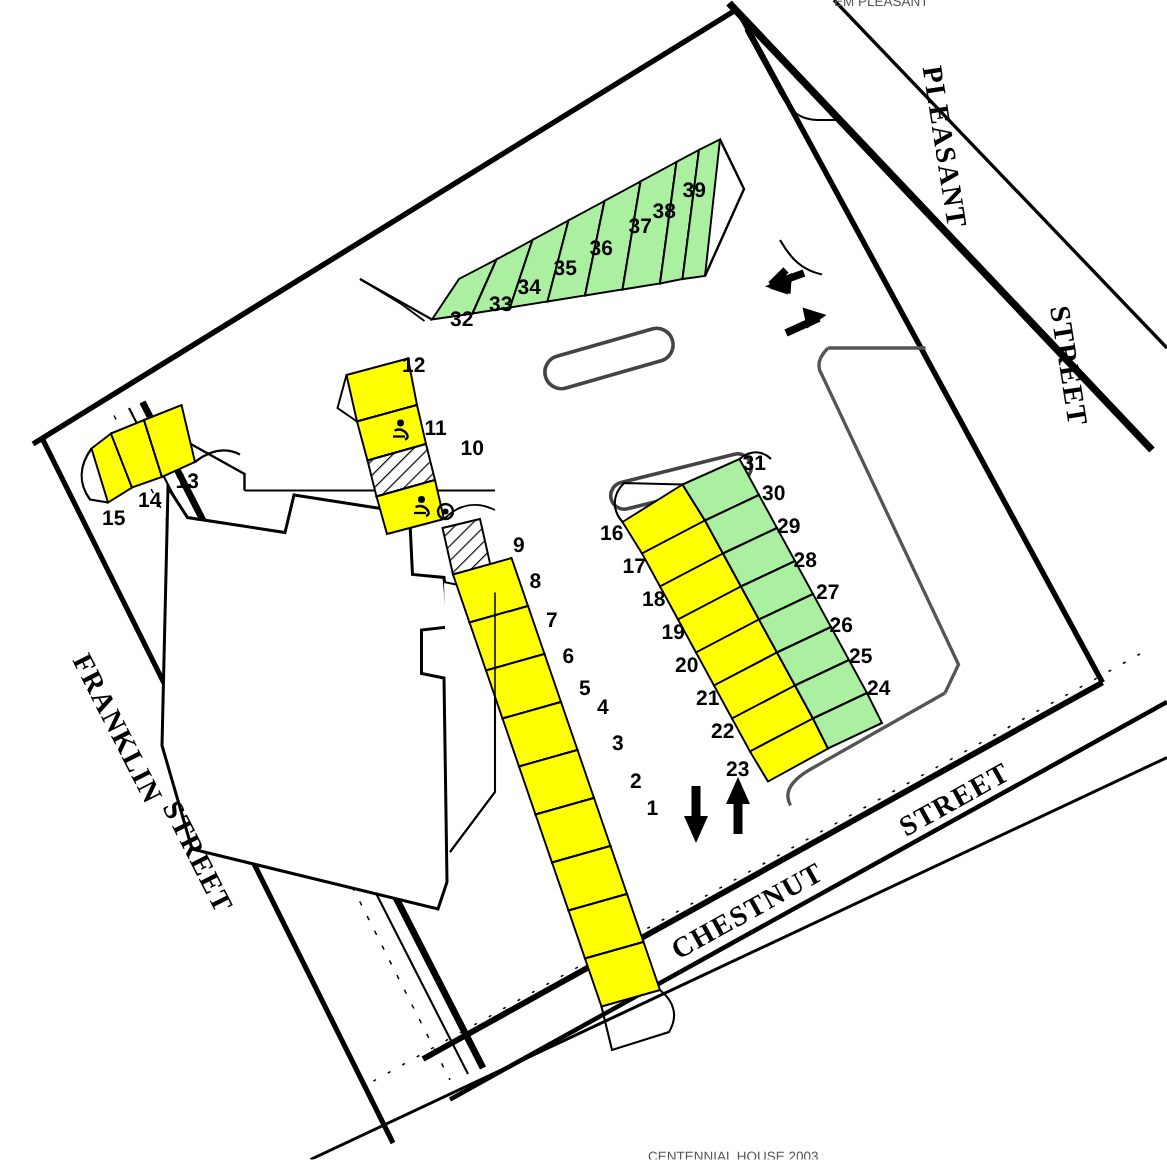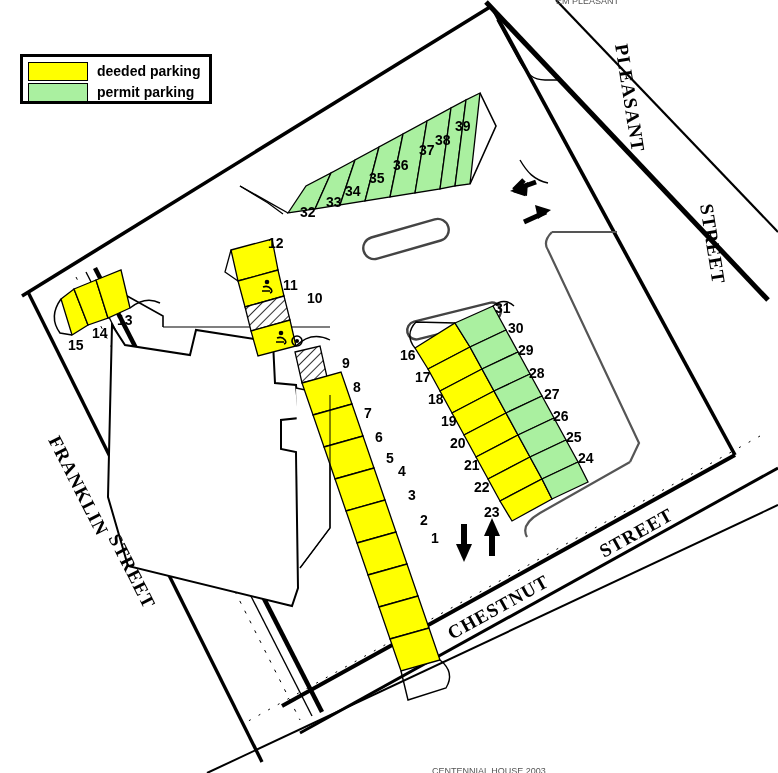--- a/index.html
+++ b/index.html
@@ -231,27 +231,17 @@
       <text class="street-label" x="700" y="205" transform="rotate(81 700 205)">STREET</text>
 
       <text class="street-label" x="48" y="440" transform="rotate(63 48 440)">FRANKLIN</text>
       <text class="street-label" x="108" y="538" transform="rotate(63 108 538)">STREET</text>
 
       <text class="street-label" x="452" y="640" transform="rotate(-29 452 640)">CHESTNUT</text>
       <text class="street-label" x="604" y="558" transform="rotate(-29 604 558)">STREET</text>
     </g>
   </svg>
 
-  <div class="legend-box">
-    <div class="legend-row">
-      <span class="legend-swatch" style="background:#FFFF00"></span>
-      <span class="legend-text">deeded parking</span>
-    </div>
-    <div class="legend-row">
-      <span class="legend-swatch" style="background:#AAF0A0"></span>
-      <span class="legend-text">permit parking</span>
-    </div>
-  </div>
 
   <div class="edge-text" style="left:556px;top:-4px;">EM PLEASANT</div>
   <div class="edge-text" style="left:432px;top:766px;">CENTENNIAL HOUSE 2003</div>
 
 </div>
 
 </body></html>

